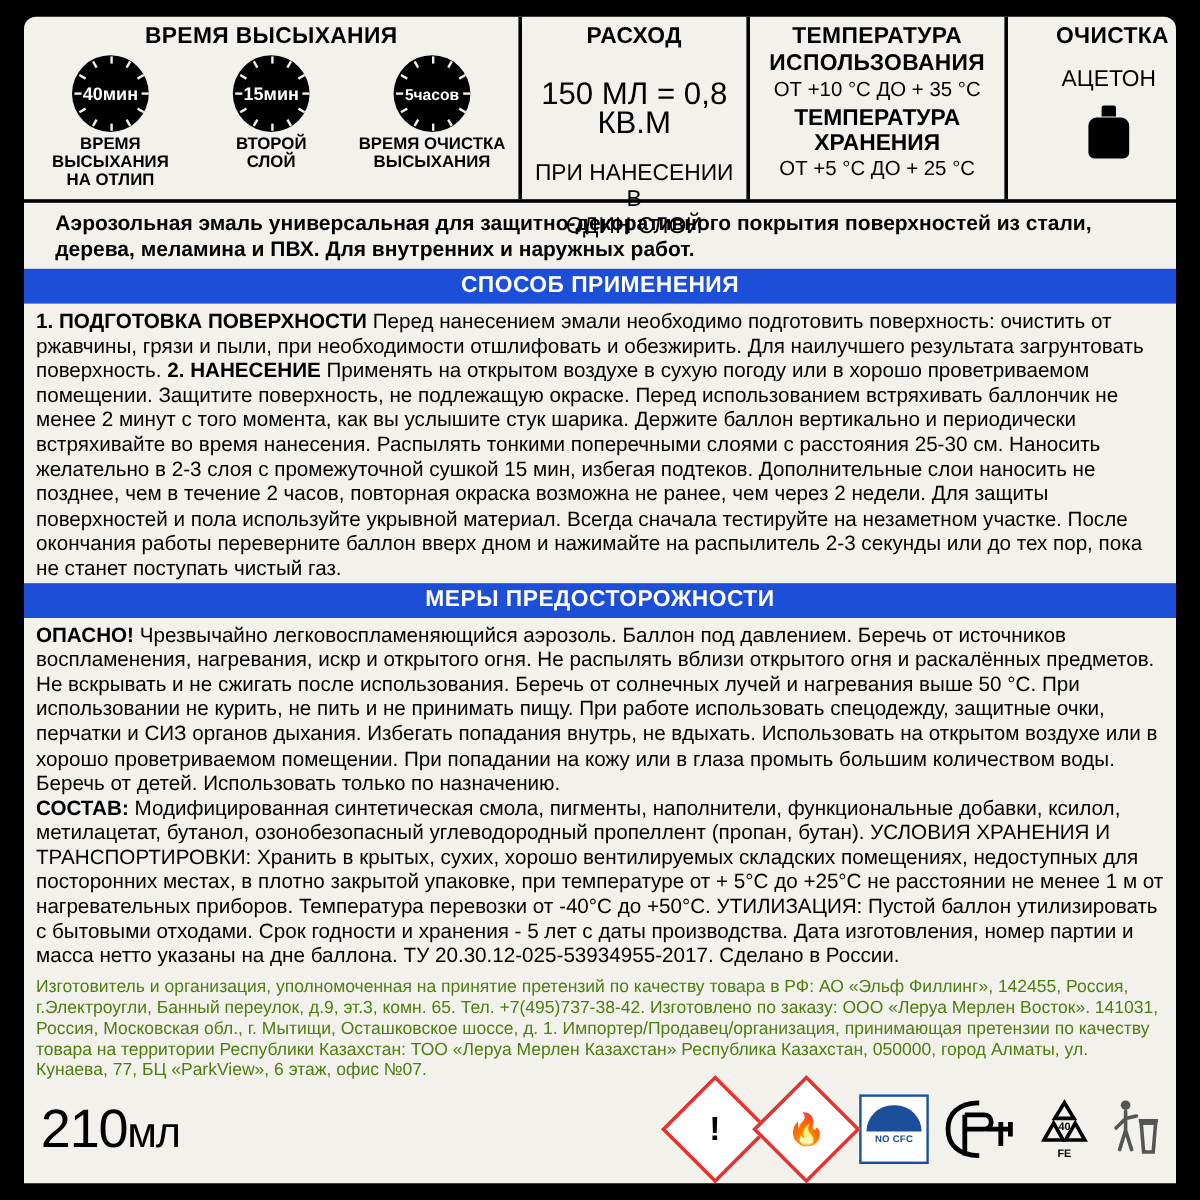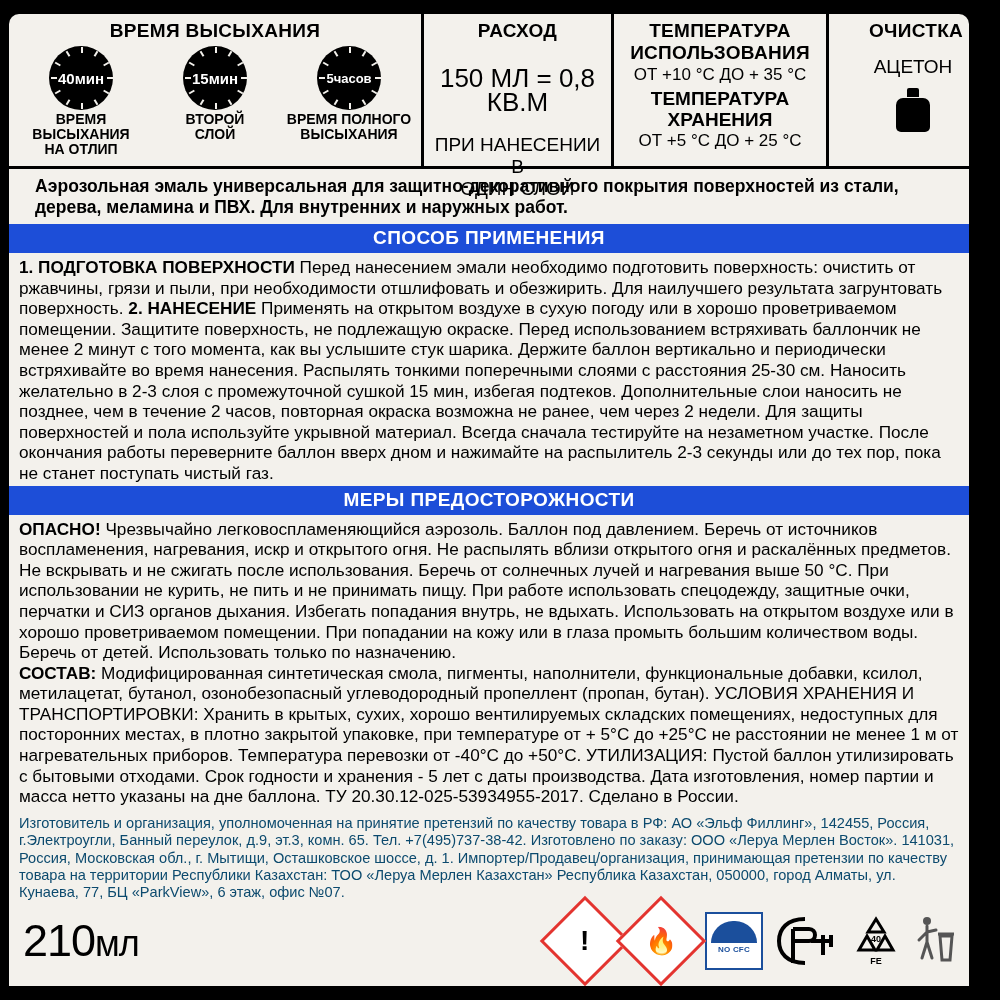--- a/index.html
+++ b/index.html
@@ -4,21 +4,21 @@
 <style>
   html,body{margin:0;padding:0;}
   body{
     width:1000px;height:1000px;
     background:#000;
     font-family:"Liberation Sans", sans-serif;
     overflow:hidden;
   }
   #label{
     position:absolute;
-    left:9px;top:14px;
+    left:20px;top:14px;
     width:960px;height:972px;
     background:#f3f1ec;
     border-radius:10px 10px 0 0;
     box-sizing:border-box;
     padding:0;
     overflow:hidden;
   }
   
   .toppanel{
     display:flex;
@@ -99,21 +99,21 @@
   .bodytext{
     font-size:17.2px;
     line-height:20.6px;
     padding:4px 10px 2px 10px;
     text-align:left;
   }
   .bodytext b{font-weight:bold;}
   .small{
     font-size:14.6px;
     line-height:17.4px;
-    color:#0c4a6e;
+    color:#4d7c0f;
     padding:6px 10px 0 10px;
   }
   
   .footer{
     position:absolute;
     left:0;bottom:0;
     width:960px;
     height:90px;
     display:flex;
     align-items:center;
@@ -214,21 +214,21 @@
             <i class="tick" style="transform:rotate(120deg)"></i>
               <i class="tick" style="transform:rotate(150deg)"></i>
             <i class="tick" style="transform:rotate(180deg)"></i>
               <i class="tick" style="transform:rotate(210deg)"></i>
             <i class="tick" style="transform:rotate(240deg)"></i>
               <i class="tick" style="transform:rotate(270deg)"></i>
             <i class="tick" style="transform:rotate(300deg)"></i>
               <i class="tick" style="transform:rotate(330deg)"></i>
             <span style="font-size:13px">5часов</span>
           </div>
-          <div class="clock-label" style="white-space:pre-line">ВРЕМЯ ПОЛНОГО
+          <div class="clock-label" style="white-space:pre-line">ВРЕМЯ ОЧИСТКА
 ВЫСЫХАНИЯ</div>
         </div>
       </div>
     </div>
 
     <div class="tp-col col-cons">
       <div class="tp-title">РАСХОД</div>
       <div class="cons-val">150 МЛ = 0,8 КВ.М</div>
       <div class="cons-note" style="white-space:pre-line">ПРИ НАНЕСЕНИИ В
 ОДИН СЛОЙ</div>

